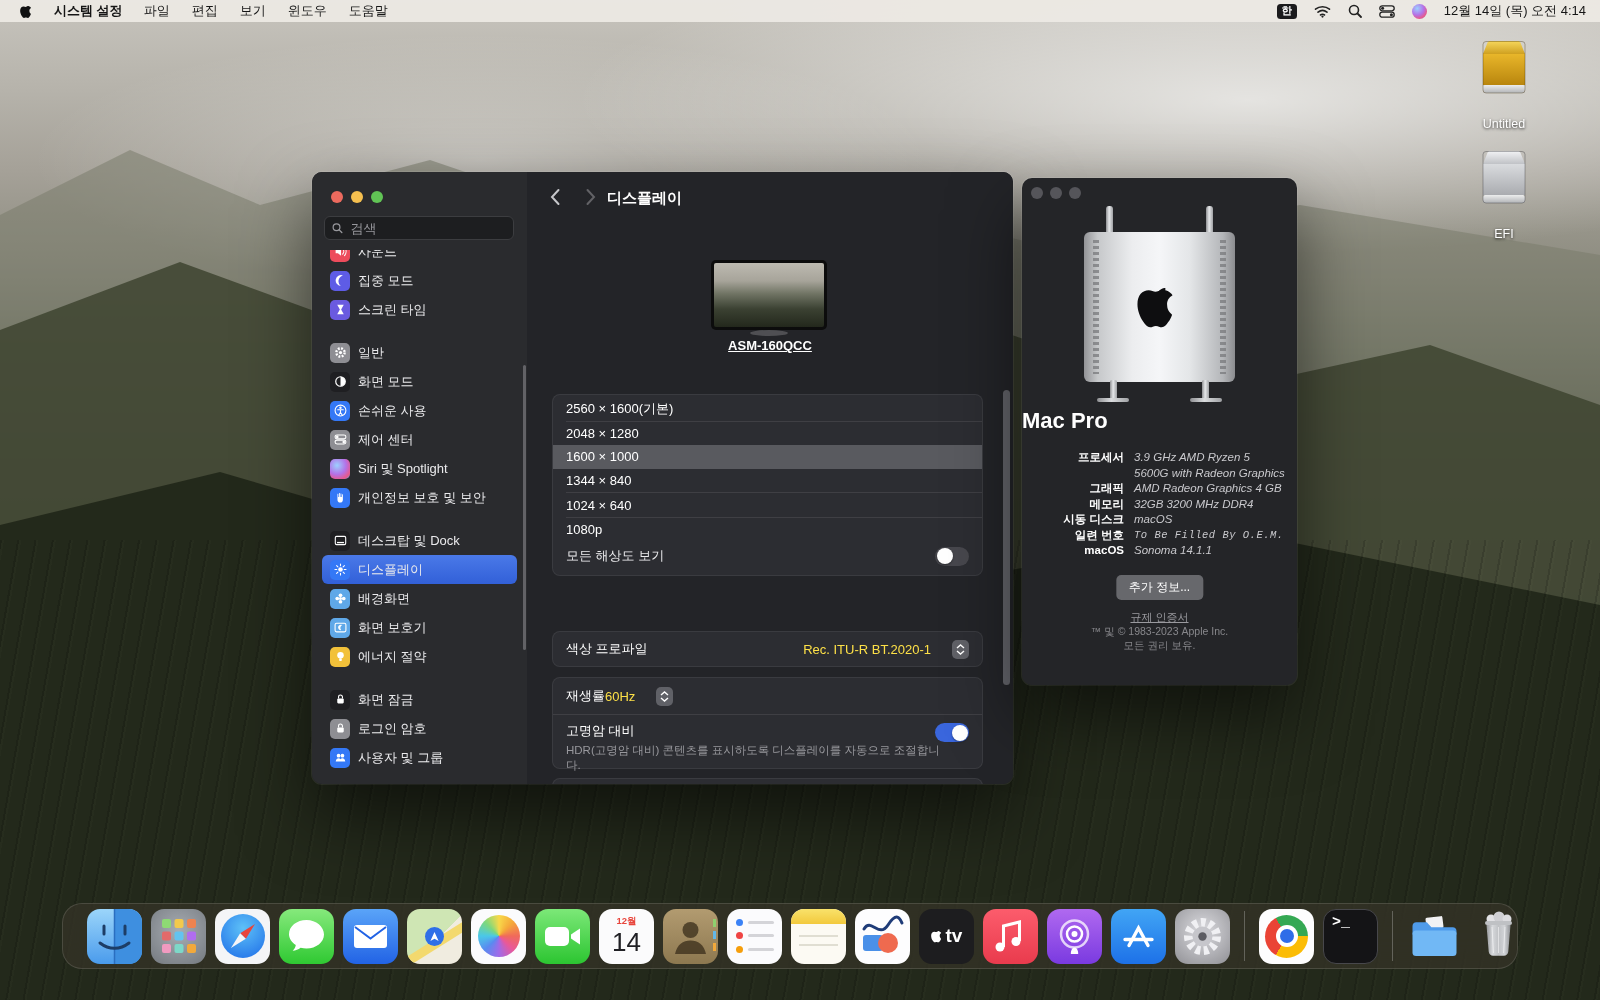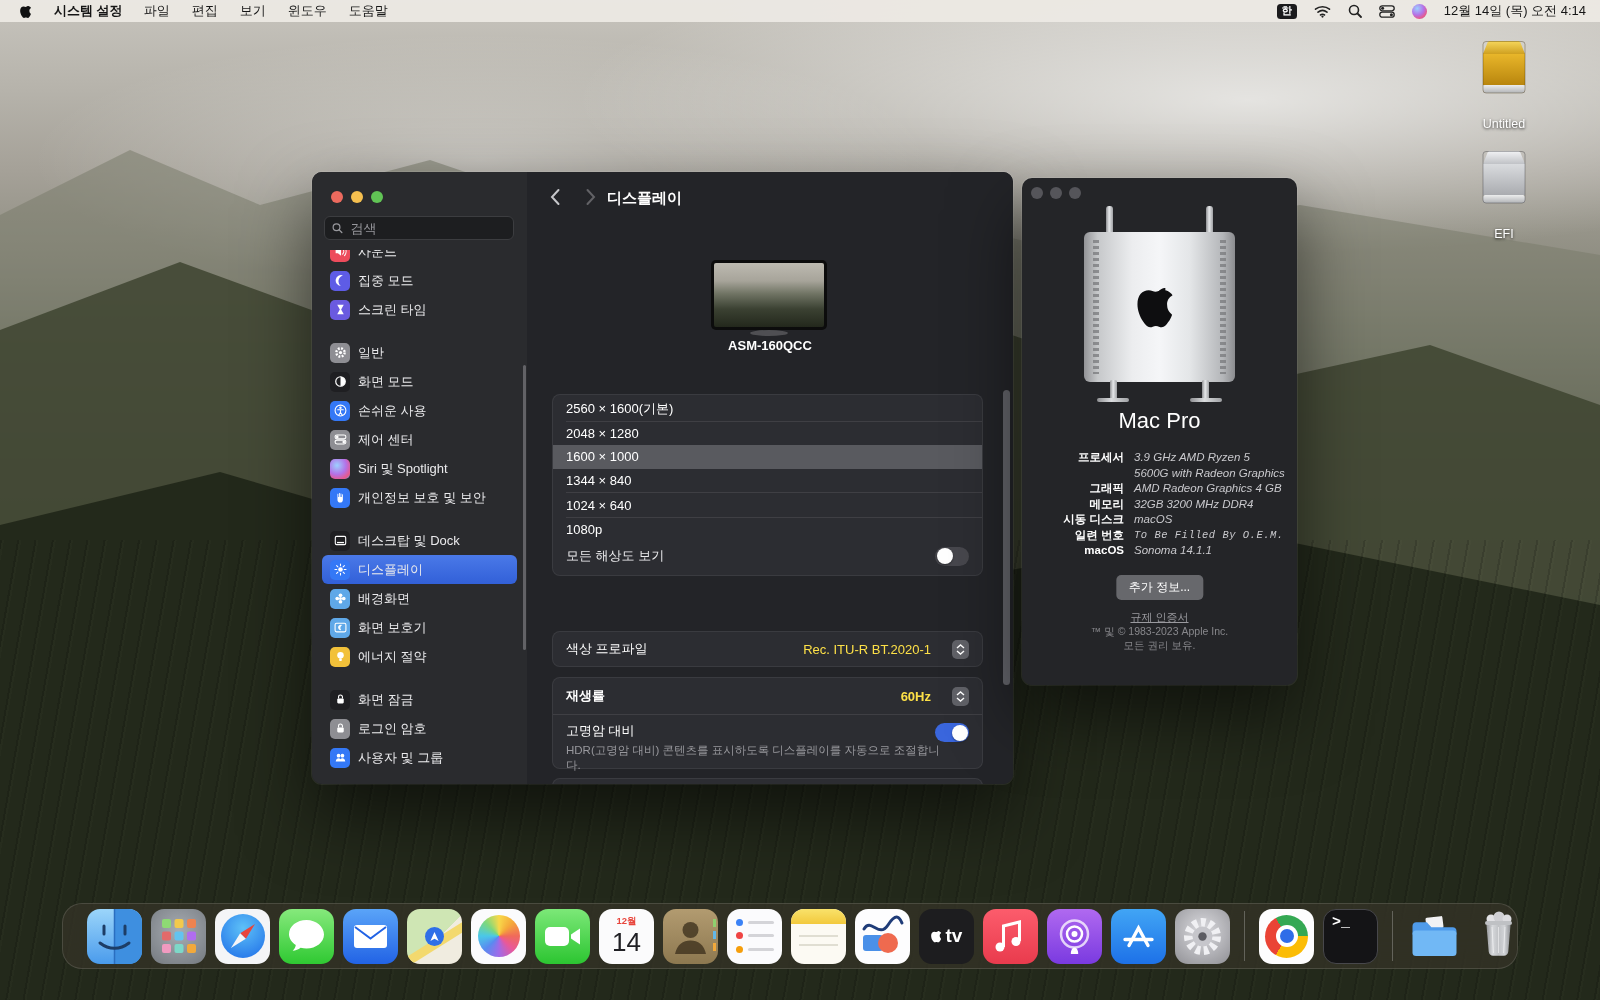--- a/index.html
+++ b/index.html
@@ -56,63 +56,63 @@
   
   .main{position:absolute;left:215px;right:0;top:0;bottom:0;background:#232428;}
   .nav-chev{position:absolute;top:16px;width:12px;height:18px;}
   .main-title{position:absolute;left:80px;top:17px;font-size:15px;font-weight:bold;color:#fff;}
   .thumb{position:absolute;left:184px;top:88px;width:116px;height:70px;background:#0c0c0c;
     border-radius:5px;padding:3px;box-sizing:border-box;}
   .thumb-inner{width:100%;height:100%;border-radius:2px;
     background:linear-gradient(180deg,#bdbab1 0%,#a7a49a 28%,#707464 48%,#3b4132 72%,#23281c 100%);}
   .thumb-stand{position:absolute;left:50%;top:70px;transform:translateX(-50%);width:38px;height:6px;
     border-radius:50%;background:rgba(255,255,255,.20);}
-  .display-name{position:absolute;left:0;width:486px;top:166px;text-align:center;font-size:13px;font-weight:bold;color:#fff;}
+  .display-name{position:absolute;left:0;width:486px;top:166px;text-align:center;font-size:13px;font-weight:bold;color:#fff;text-decoration:underline;}
   .card{position:absolute;left:25px;width:431px;background:#2c2d32;border:1px solid rgba(255,255,255,.07);
     border-radius:8px;box-sizing:border-box;}
   .res-card{top:222px;height:182px;padding-top:2px;}
   .res-row{height:23.6px;display:flex;align-items:center;padding:0 13px;font-size:13px;color:#fff;}
   .res-sep{height:1px;background:rgba(255,255,255,.09);margin-left:13px;}
   .res-row.selected{background:#595a5f;}
   .tog-row{height:29px;display:flex;align-items:center;justify-content:space-between;padding:0 13px;font-size:13px;}
   .toggle{width:34px;height:19px;border-radius:10px;background:#47474d;position:relative;flex:none;}
   .toggle .knob{position:absolute;top:1.5px;left:1.5px;width:16px;height:16px;border-radius:50%;background:#fff;
     box-shadow:0 1px 2px rgba(0,0,0,.4);}
   .toggle.on{background:#3a66dd;}
   .toggle.on .knob{left:auto;right:1.5px;}
   .card-note{position:absolute;left:27px;top:413px;width:431px;font-size:11.5px;color:#98989d;}
   .cp-card{top:459px;height:36px;display:flex;align-items:center;justify-content:space-between;padding:0 13px;}
   .row-label{font-size:13px;color:#fff;}
   .row-value{font-size:13px;color:#fde047;display:flex;align-items:center;gap:21px;}
   .stepper{width:17px;height:19px;background:#606167;border-radius:5px;display:flex;flex-direction:column;
     align-items:center;justify-content:center;gap:1px;}
   .rr-card{top:505px;height:92px;}
-  .rr-row1{height:36px;display:flex;align-items:center;justify-content:space-between;padding:0 13px;
-    border-bottom:1px solid rgba(255,255,255,.09);font-weight:bold;}
+  .rr-row1{height:36px;display:flex;align-items:center;padding:0 13px;
+    border-bottom:1px solid rgba(255,255,255,.09);}
   .rr-row2{position:relative;padding:7px 13px 0 13px;}
   .rr-desc{font-size:11.5px;color:#98989d;margin-top:3px;width:380px;}
   .rr-row2 .toggle{position:absolute;right:13px;top:8px;}
   .partial-card{top:606px;height:20px;}
   .main-scroll{position:absolute;right:3px;top:218px;width:7px;height:295px;background:rgba(152,152,158,.55);border-radius:4px;}
   
   .win-about{left:1022px;top:178px;width:275px;height:507px;background:#242528;overflow:hidden;}
   .tl-gray{background:#55555a;}
   .mp-img{position:absolute;left:62px;top:26px;width:151px;height:200px;}
   .mp-handle{position:absolute;top:2px;width:7px;height:30px;border-radius:3px;
     background:linear-gradient(90deg,#8f9093,#e6e8ea 45%,#9fa1a4);}
   .mp-body{position:absolute;left:0;top:28px;width:151px;height:150px;border-radius:6px;
     background:linear-gradient(90deg,#929396 0%,#c6c8ca 9%,#ecedef 32%,#f5f6f8 50%,#e4e6e8 70%,#b4b6b9 92%,#8b8c8f 100%);}
   .mp-holes{position:absolute;top:8px;bottom:8px;width:6px;
     background:repeating-linear-gradient(180deg,rgba(120,121,124,.75) 0 3px,transparent 3px 6px);}
   .mp-apple{position:absolute;left:53px;top:50px;width:45px;height:50px;}
   .mp-leg{position:absolute;top:176px;width:7px;height:20px;border-radius:2px;
     background:linear-gradient(90deg,#8f9093,#e6e8ea 45%,#9fa1a4);}
   .mp-base{position:absolute;top:194px;width:32px;height:4px;border-radius:2px;
     background:linear-gradient(90deg,#8f9093,#dadcde 45%,#9fa1a4);}
-  .about-title{position:absolute;left:0;right:0;top:230px;text-align:center;font-size:22px;font-weight:normal;color:#fff;}
+  .about-title{position:absolute;left:0;right:0;top:230px;text-align:left;font-size:22px;font-weight:bold;color:#fff;}
   .spec-table{position:absolute;left:16px;right:12px;top:272px;font-size:11.5px;line-height:15.5px;}
   .spec-row{display:flex;}
   .spec-label{width:86px;text-align:right;font-weight:bold;color:#fff;flex:none;padding-right:10px;}
   .spec-value{color:#c9c9cd;flex:1;font-style:italic;}
   .spec-value.mono{font-family:"Liberation Mono","DejaVu Sans Mono",monospace;font-size:10.5px;letter-spacing:.5px;}
   .more-info{position:absolute;left:50%;top:397px;transform:translateX(-50%);background:#67686c;
     border:none;color:#fff;font-size:12px;padding:4px 13px;border-radius:5px;
     font-family:"Liberation Sans","DejaVu Sans",sans-serif;}
   .reg-link{position:absolute;left:0;right:0;top:432px;text-align:center;font-size:11px;color:#9a9a9f;
     text-decoration:underline;}

